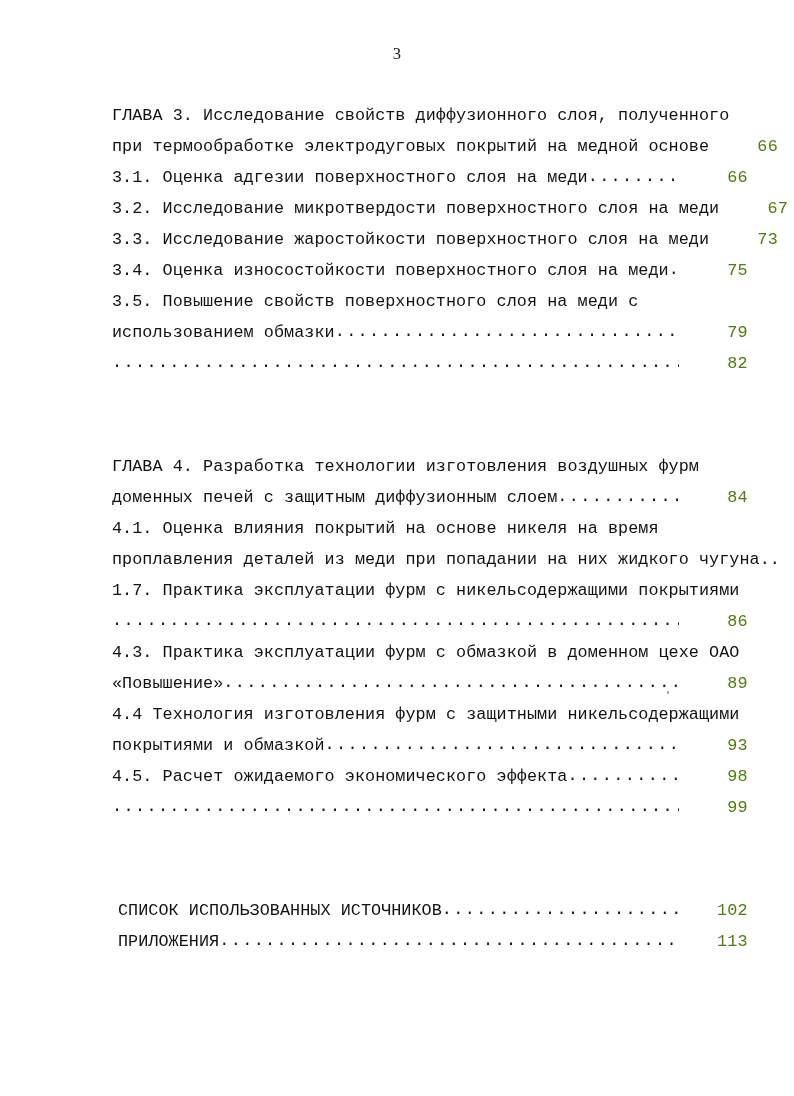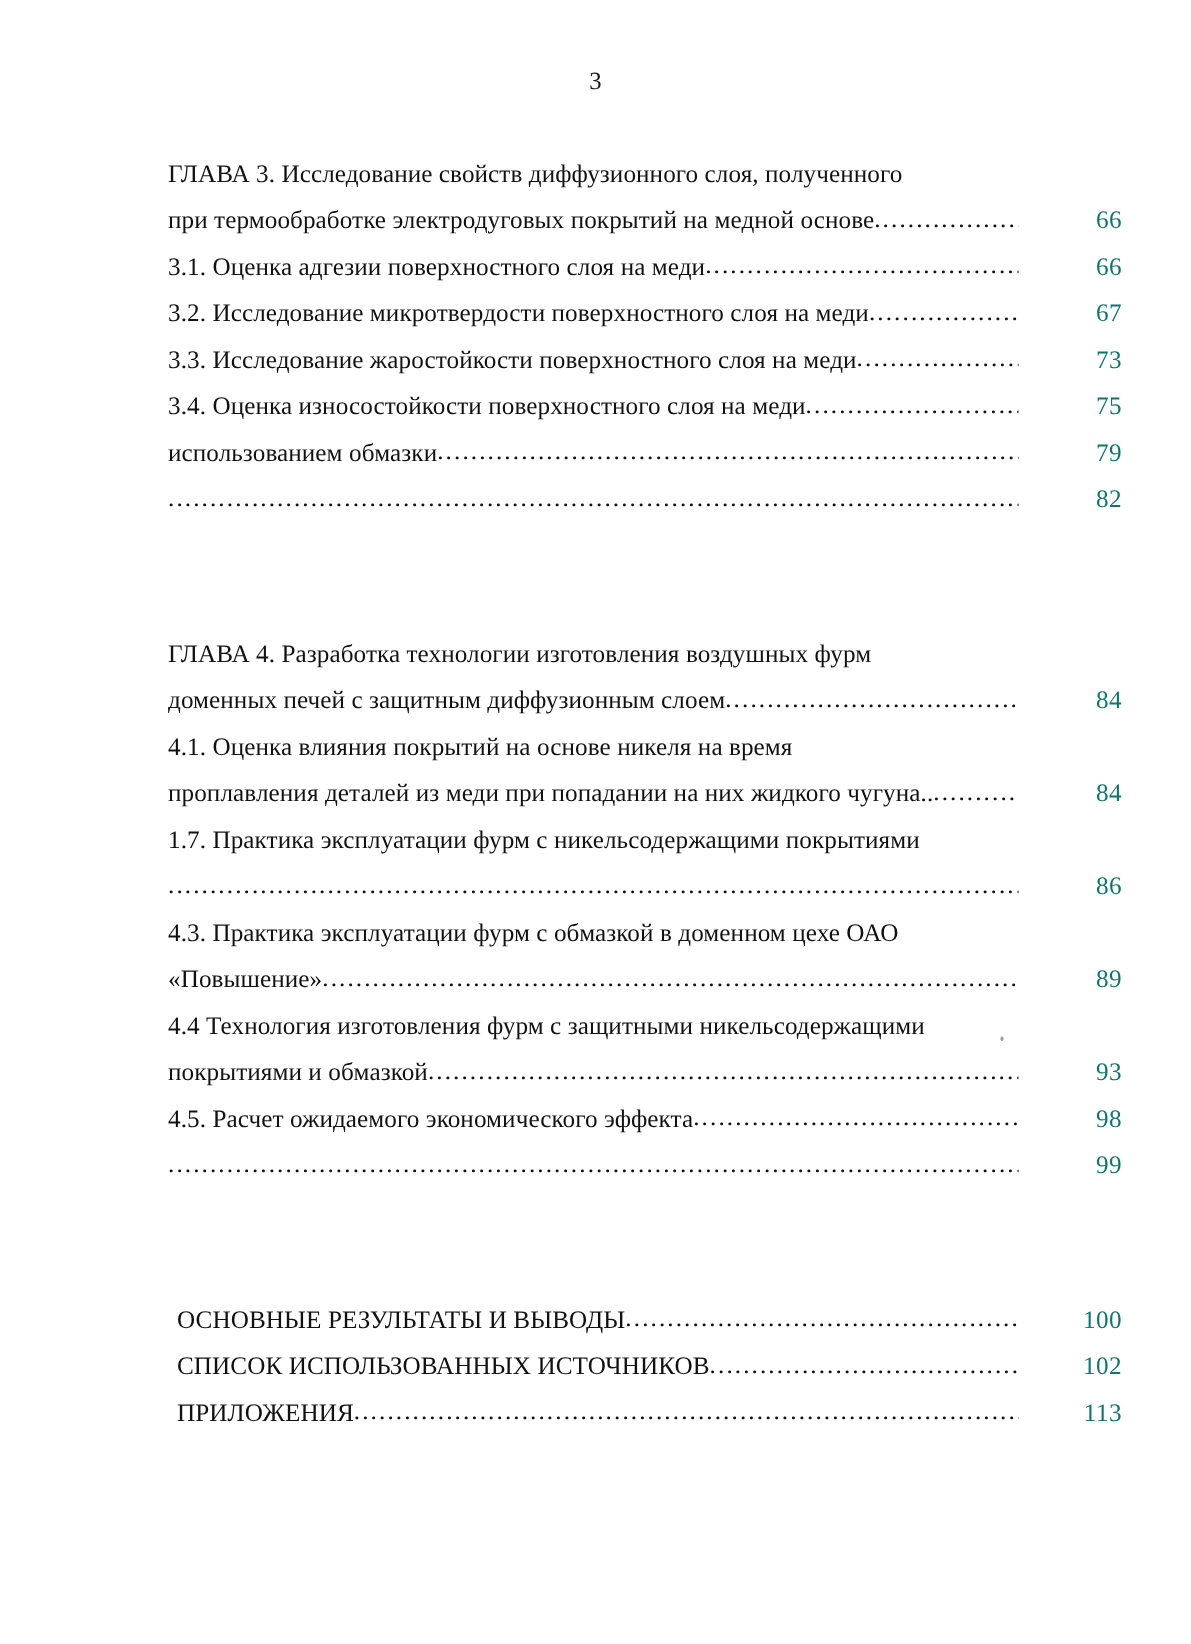--- a/index.html
+++ b/index.html
@@ -36,20 +36,21 @@
   .toc {
     position: absolute;
     left: 112px;
     top: 100px;
     width: 636px;
   }
 
   .toc-group {
     margin: 0;
     padding: 0;
+    font-family: Liberation Mono, monospace;
   }
 
   
   .gap-chapter4 { height: 72px; }
   .gap-backmatter { height: 72px; }
 
   
   .entry {
     margin: 0;
   }
@@ -83,21 +84,21 @@
   .line .leader::after {
     content: "......................................................................................................................................";
   }
 
   .line .pageno {
     flex: 0 0 auto;
     width: 56px;
     text-align: right;
     padding-left: 12px;
     font-size: 16.8px;
-    color: #0f766e;
+    color: #4d7c0f;
     letter-spacing: 0.3px;
   }
   .line.nodots .pageno { visibility: hidden; }
 
   
   .backmatter { margin-left: 6px; }
   .backmatter .line { letter-spacing: 0.2px; }
 
   
   .speck {
@@ -154,20 +155,24 @@
           </div>
         </div>
         <div class="entry">
           <div class="line">
             <span class="txt">3.4. Оценка износостойкости поверхностного слоя на меди</span>
             <span class="leader"></span>
             <span class="pageno">75</span>
           </div>
         </div>
         <div class="entry">
+          <div class="line nodots">
+            <span class="txt">3.5. Повышение свойств поверхностного слоя на меди с</span>
+            <span class="pageno">79</span>
+          </div>
           <div class="line">
             <span class="txt">использованием обмазки</span>
             <span class="leader"></span>
             <span class="pageno">79</span>
           </div>
         </div>
         <div class="entry">
           <div class="line">
             <span class="leader"></span>
             <span class="pageno">82</span>
@@ -245,27 +250,20 @@
             <span class="pageno">99</span>
           </div>
         </div>
       </div>
 
     <div class="gap-backmatter"></div>
 
     <div class="toc-group backmatter">
         <div class="entry">
           <div class="line">
-            <span class="txt">ОСНОВНЫЕ РЕЗУЛЬТАТЫ И ВЫВОДЫ</span>
-            <span class="leader"></span>
-            <span class="pageno">100</span>
-          </div>
-        </div>
-        <div class="entry">
-          <div class="line">
             <span class="txt">СПИСОК ИСПОЛЬЗОВАННЫХ ИСТОЧНИКОВ</span>
             <span class="leader"></span>
             <span class="pageno">102</span>
           </div>
         </div>
         <div class="entry">
           <div class="line">
             <span class="txt">ПРИЛОЖЕНИЯ</span>
             <span class="leader"></span>
             <span class="pageno">113</span>

